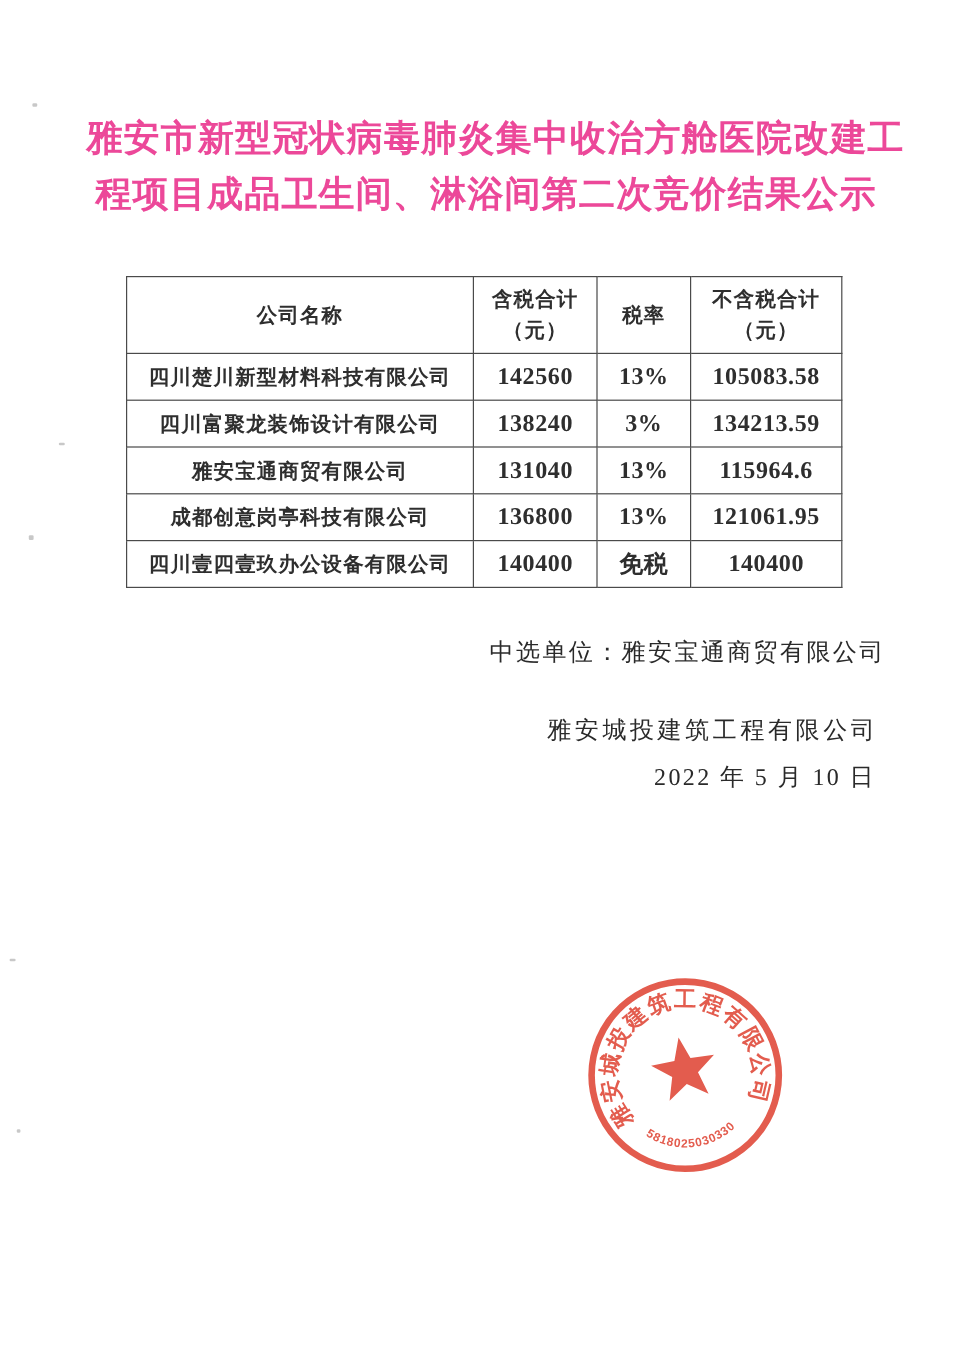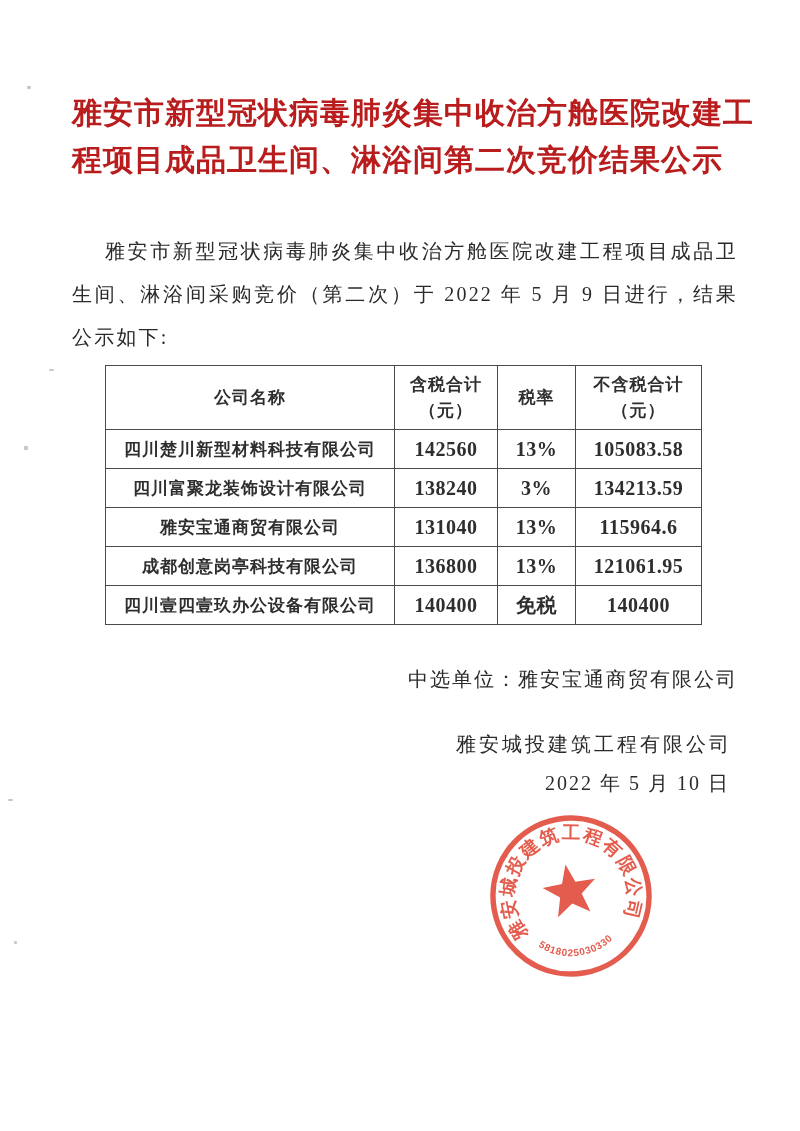--- a/index.html
+++ b/index.html
@@ -11,26 +11,27 @@
     margin:0 auto;
     background:#fff;
     overflow:hidden;
     font-family:"Liberation Serif", serif;
     color:var(--ink);
   }
   .content{ padding:92px 62px 0 72px; }
 
   .doc-title{ margin-bottom:44px; }
   .title-line{
-    font-family:Liberation Mono, monospace;
+    font-family:Liberation Sans, sans-serif;
     font-weight:700;
     font-size:30px;
     line-height:47px;
     letter-spacing:1px;
-    color:#b91c1c;
+    text-align:center;
+    color:#ec4899;
     white-space:nowrap;
   }
 
   .salutation{
     font-size:20px; line-height:26px; letter-spacing:2px;
   }
   .para{
     margin-top:10px;
     font-size:20px; line-height:43px; letter-spacing:2.2px;
     text-align:justify;
@@ -118,21 +119,20 @@
 
 <div class="page">
   <div class="content">
 
     <div class="doc-title">
       <div class="title-line">雅安市新型冠状病毒肺炎集中收治方舱医院改建工</div>
       <div class="title-line">程项目成品卫生间、淋浴间第二次竞价结果公示</div>
     </div>
 
 
-    <div class="para">雅安市新型冠状病毒肺炎集中收治方舱医院改建工程项目成品卫生间、淋浴间采购竞价（第二次）于 2022 年 5 月 9 日进行，结果公示如下:</div>
 
     <table class="result">
       <colgroup>
         <col style="width:289px">
           <col style="width:103px">
           <col style="width:78px">
           <col style="width:126px">
       </colgroup>
       <tbody>
         <tr>

